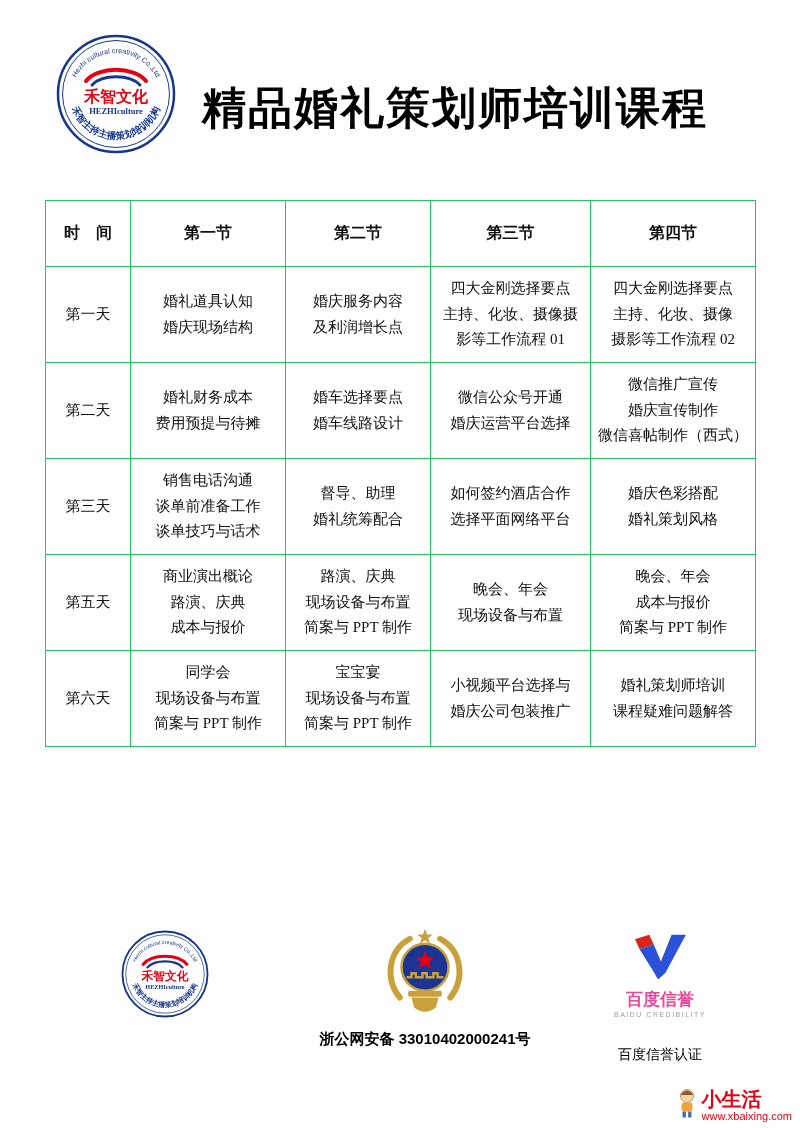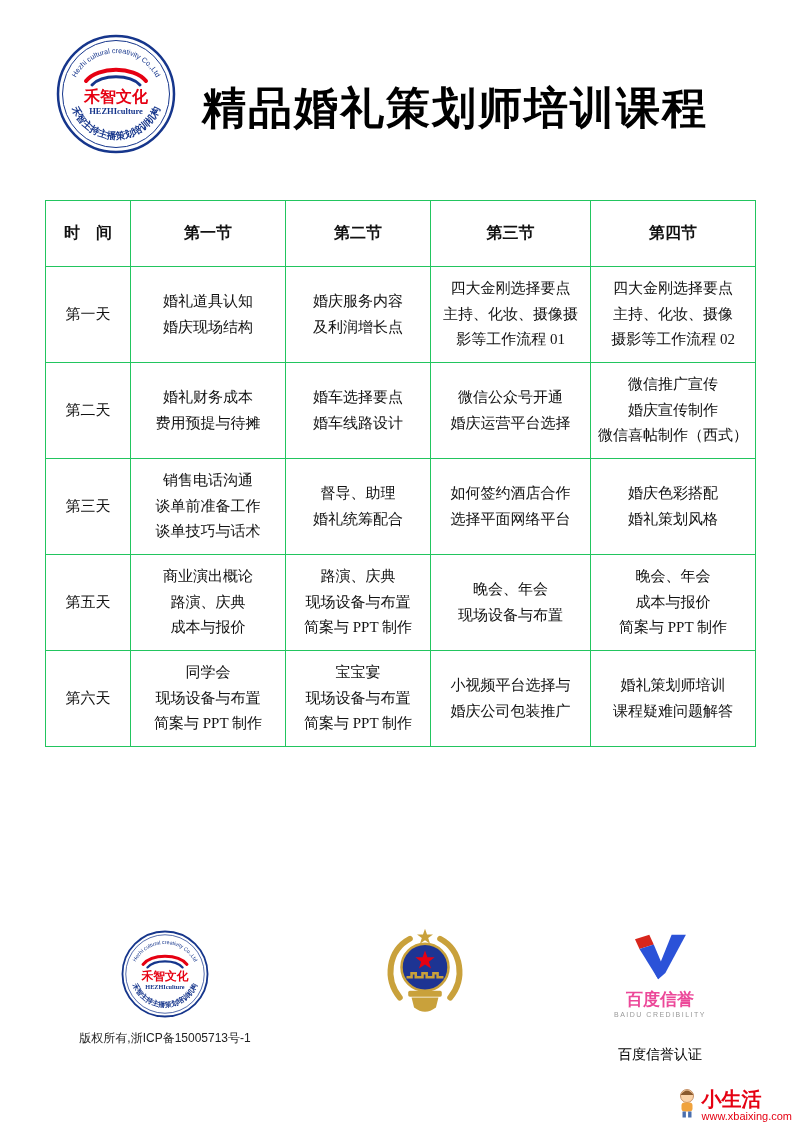--- a/index.html
+++ b/index.html
@@ -181,34 +181,34 @@
         <textPath href="#arcTB" startOffset="50%" text-anchor="middle">Hezhi cultural creativity Co.,Ltd</textPath>
       </text>
       <text font-size="9.5" fill="#16368c" font-weight="bold">
         <textPath href="#arcBB" startOffset="50%" text-anchor="middle">禾智主持主播策划培训机构</textPath>
       </text>
       <path d="M30,47 C42,32 78,32 90,47" fill="none" stroke="#e60012" stroke-width="4" stroke-linecap="round"></path>
       <path d="M36,51 C46,40 74,40 84,51" fill="none" stroke="#16368c" stroke-width="3" stroke-linecap="round"></path>
       <text x="60" y="68" text-anchor="middle" font-size="16" font-weight="bold" fill="#e60012">禾智文化</text>
       <text x="60" y="80" text-anchor="middle" font-size="8.5" font-weight="bold" fill="#16368c">HEZHIculture</text>
     </svg>
-    <div class="copyright">版权所有,浙ICP备15005713号-1</div>
   </div>
 
   <div class="footer-center">
     <svg width="84" height="92" viewBox="0 0 100 108">
       <path d="M20,82 C2,60 6,26 32,12" fill="none" stroke="#c9a13b" stroke-width="7" stroke-linecap="round"></path>
       <path d="M80,82 C98,60 94,26 68,12" fill="none" stroke="#c9a13b" stroke-width="7" stroke-linecap="round"></path>
       <polygon points="50,0 52.4,6.9 59.5,6.9 53.8,11.2 56,18 50,13.8 44,18 46.2,11.2 40.5,6.9 47.6,6.9" fill="#c9a13b"></polygon>
       <circle cx="50" cy="46" r="28" fill="#1d3493" stroke="#c9a13b" stroke-width="3"></circle>
       <polygon points="50,26 52.9,34.2 61.5,34.2 54.6,39.4 57.2,47.6 50,42.6 42.8,47.6 45.4,39.4 38.5,34.2 47.1,34.2" fill="#e60012"></polygon>
       <path d="M28,58 h6 v-5 h5 v5 h8 v-5 h5 v5 h8 v-5 h5 v5 h7" fill="none" stroke="#c9a13b" stroke-width="3"></path>
       <rect x="30" y="74" width="40" height="7" rx="2" fill="#c9a13b"></rect>
       <path d="M34,82 h32 l-3,12 q-13,10 -26,0 z" fill="#c9a13b"></path>
     </svg>
+    <div class="police-text">浙公网安备 33010402000241号</div>
   </div>
 
   <div class="footer-right">
     <svg width="58" height="50" viewBox="0 0 64 56">
       <polygon fill="#d8261c" points="4,8 20,3 25,14 9,19"></polygon>
       <polygon fill="#2b52d8" points="9,19 25,14 36,40 30,53"></polygon>
       <polygon fill="#2b52d8" points="61,3 45,3 27,48 30,53 38,46"></polygon>
     </svg>
     <div class="baidu-cn">百度信誉</div>
     <div class="baidu-en">BAIDU CREDIBILITY</div>

